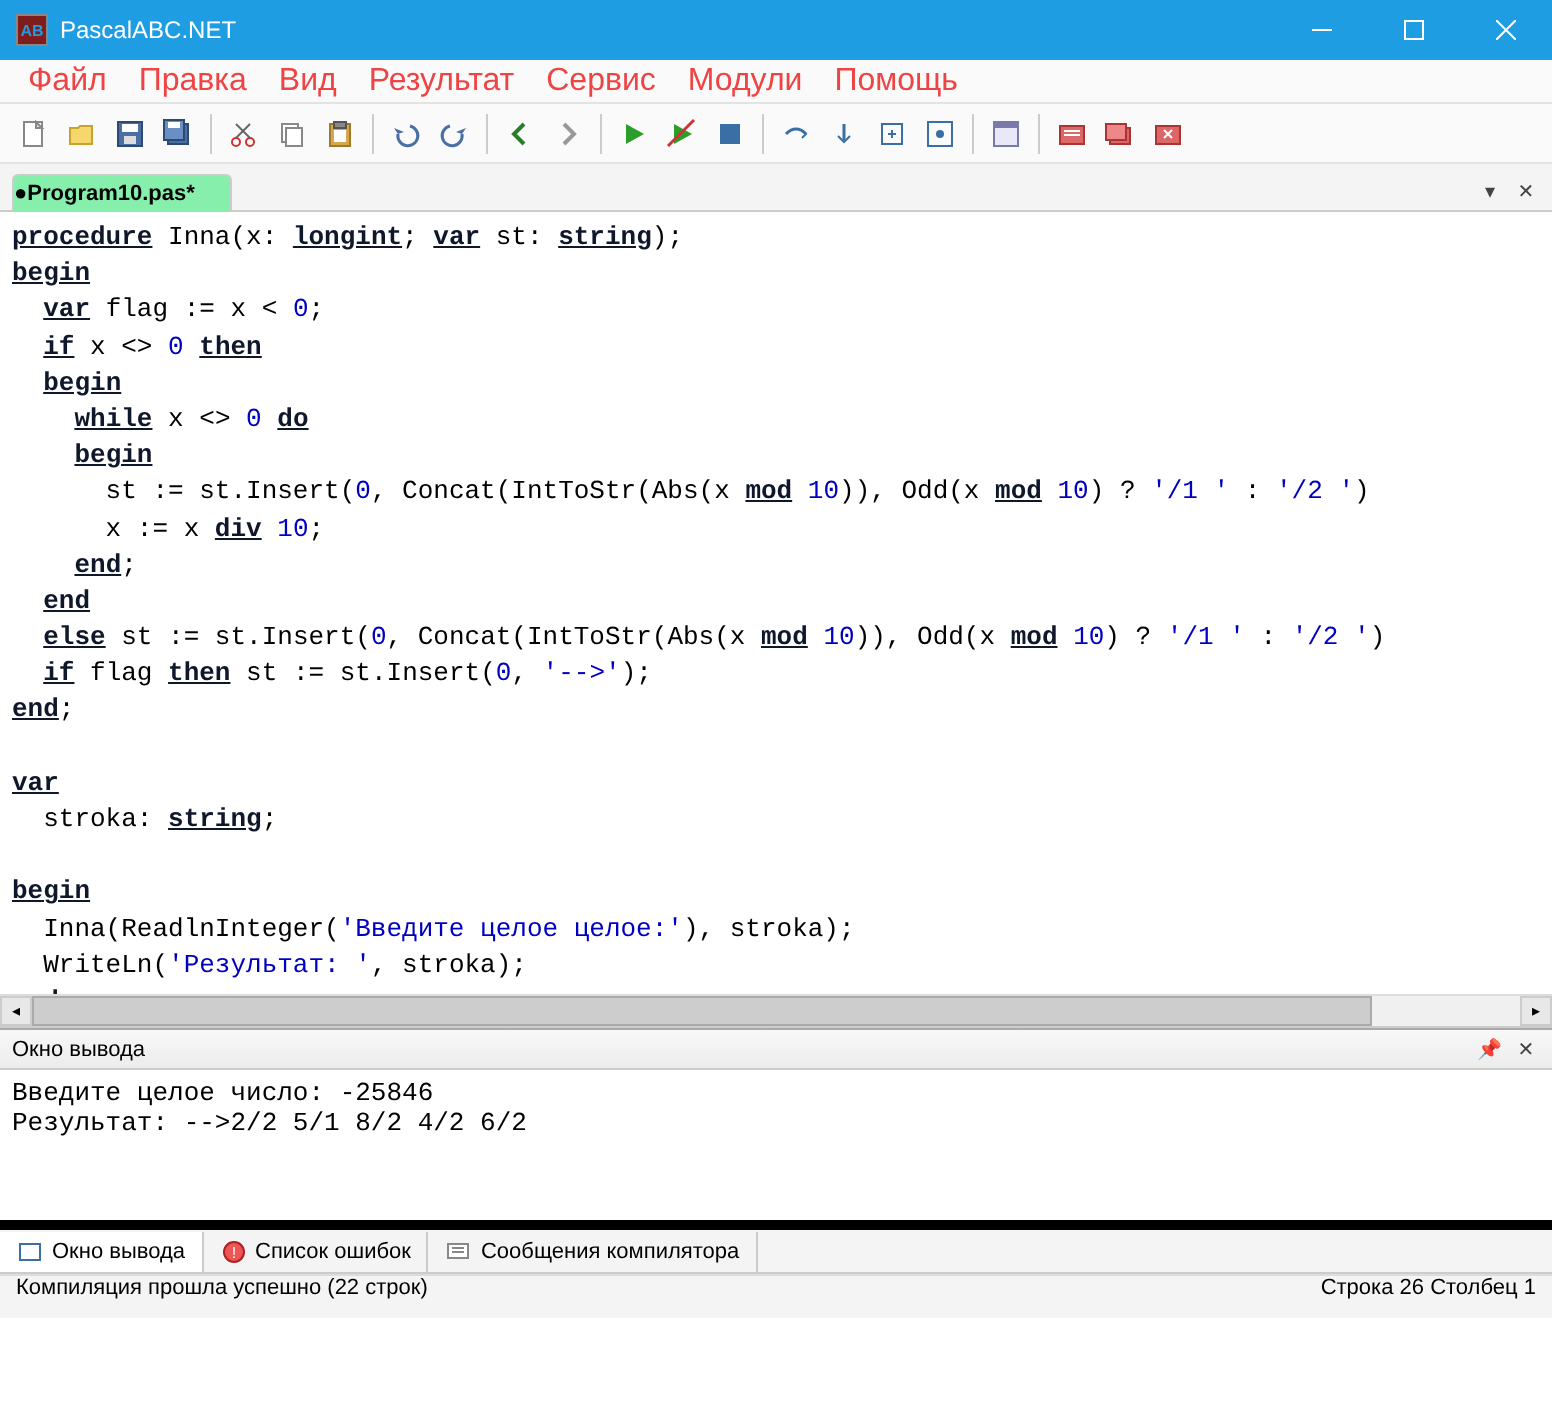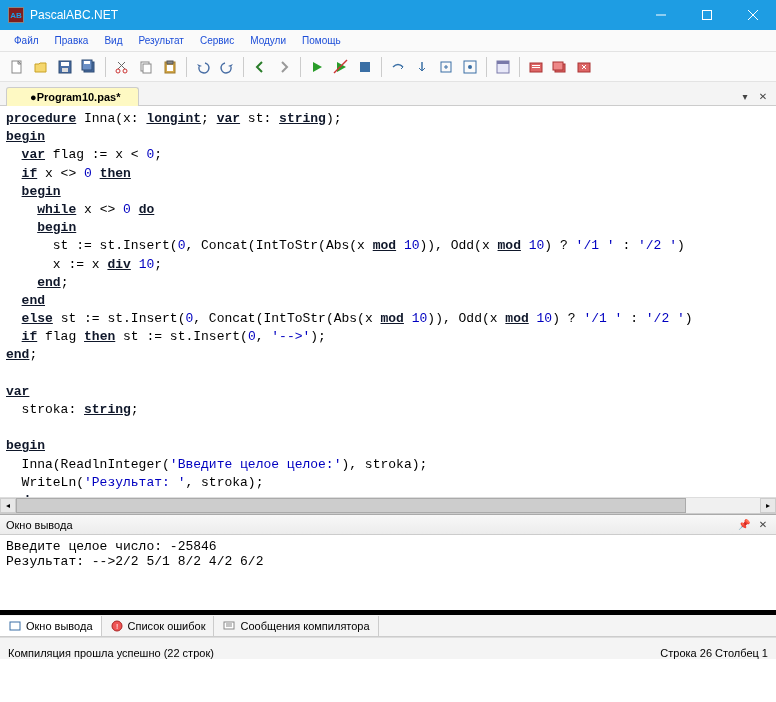--- a/index.html
+++ b/index.html
@@ -2,47 +2,47 @@
 <html><head>
 <meta charset="utf-8">
 <style>
 * { box-sizing: border-box; margin: 0; padding: 0; }
 body { font-family: "Segoe UI", Tahoma, sans-serif; font-size: 12px; background: #fff; width: 776px; height: 702px; overflow: hidden; }
 .titlebar { background: #1e9de3; height: 30px; display: flex; align-items: center; color: #fff; padding: 0 0 0 8px; }
 .titlebar .app-icon { width: 16px; height: 16px; background: #7f1d1d; margin-right: 6px; display: flex; align-items: center; justify-content: center; font-size: 8px; color: #1e9de3; font-weight: bold; border: 1px solid #888; }
 .titlebar .title { flex: 1; font-size: 12px; }
 .titlebar .winbtn { width: 46px; height: 30px; display: flex; align-items: center; justify-content: center; cursor: pointer; }
 .menubar { background: #fafafa; border-bottom: 1px solid #e3e3e3; height: 22px; display: flex; align-items: center; padding: 0 6px; }
-.menubar .menu-item { padding: 2px 8px; cursor: pointer; font-size: 10px; color: #1d4ed8; }
+.menubar .menu-item { padding: 2px 8px; cursor: pointer; font-size: 16px; color: #ef4444; }
 .toolbar { background: #fafafa; border-bottom: 1px solid #e3e3e3; height: 30px; display: flex; align-items: center; padding: 0 6px; gap: 2px; }
 .toolbar .tbtn { width: 22px; height: 22px; display: flex; align-items: center; justify-content: center; cursor: pointer; border: 1px solid transparent; }
 .toolbar .sep { width: 1px; height: 20px; background: #ccc; margin: 0 3px; }
 .tabbar { background: #f4f4f4; height: 24px; display: flex; align-items: flex-end; padding: 0 6px; border-bottom: 1px solid #ccc; position: relative; }
-.tabbar .tab { background: #fef9c3; border: 1px solid #ccc; border-bottom: none; padding: 3px 18px 3px 23px; font-size: 11px; border-radius: 3px 3px 0 0; position: relative; bottom: -1px; font-weight: bold; }
+.tabbar .tab { background: #86efac; border: 1px solid #ccc; border-bottom: none; padding: 3px 18px 3px 0; font-size: 11px; border-radius: 3px 3px 0 0; position: relative; bottom: -1px; font-weight: bold; }
 .tabbar .right-ctrl { margin-left: auto; display: flex; gap: 4px; align-items: center; margin-bottom: 2px; }
 .tabbar .right-ctrl .ctrl { width: 14px; height: 14px; font-size: 10px; display: flex; align-items: center; justify-content: center; cursor: pointer; color: #444; }
 .editor { background: #fff; height: 408px; overflow: hidden; position: relative; border-bottom: 1px solid #ccc; }
 .editor pre { font-family: "Courier New", monospace; font-size: 13px; padding: 4px 6px; line-height: 1.4; white-space: pre; overflow: auto; height: calc(100% - 16px); width: 100%; }
 .editor .hscroll { position: absolute; bottom: 0; left: 0; right: 0; height: 16px; background: #f0f0f0; border-top: 1px solid #ddd; display: flex; }
 .editor .hscroll .arr { width: 16px; background: #e8e8e8; border: 1px solid #ccc; display: flex; align-items: center; justify-content: center; font-size: 8px; cursor: pointer; }
 .editor .hscroll .track { flex: 1; background: #f0f0f0; position: relative; }
 .editor .hscroll .thumb { position: absolute; left: 0; top: 0; bottom: 0; width: 90%; background: #cdcdcd; border: 1px solid #aaa; }
 .kw { color: #0f172a; font-weight: bold; text-decoration: underline; }
 .num { color: #0000c0; }
 .str { color: #0000c0; }
 .output-panel { border-top: 1px solid #aaa; }
 .output-header { background: linear-gradient(#f8f8f8,#ececec); height: 20px; border-bottom: 1px solid #ccc; display: flex; align-items: center; padding: 0 6px; font-size: 11px; }
 .output-header .spacer { flex: 1; }
 .output-header .hbtn { width: 14px; height: 14px; display: flex; align-items: center; justify-content: center; cursor: pointer; color: #444; margin-left: 4px; font-size: 10px; }
 .output-body { background: #fff; height: 80px; font-family: "Courier New", monospace; font-size: 13px; padding: 4px 6px; white-space: pre-wrap; border-bottom: 5px solid #000000; }
 .bottom-tabs { background: #f4f4f4; height: 22px; display: flex; align-items: center; border-bottom: 1px solid #ccc; }
 .bottom-tabs .btab { padding: 3px 8px; font-size: 11px; display: flex; align-items: center; gap: 4px; cursor: pointer; border-right: 1px solid #ccc; }
 .bottom-tabs .btab.active { background: #fff; }
 .bottom-tabs .bicon { width: 14px; height: 14px; display: inline-flex; align-items: center; justify-content: center; }
-.statusbar { background: #f4f4f4; height: 22px; display: flex; align-items: flex-end; padding: 0 8px; font-size: 11px; border-top: 1px solid #ddd; }
+.statusbar { background: #f4f4f4; height: 22px; display: flex; align-items: flex-start; padding: 0 8px; font-size: 11px; border-top: 1px solid #ddd; }
 .statusbar .sl { flex: 1; }
 svg { display: block; }
 </style>
 </head>
 <body>
 
 <div class="titlebar">
   <div class="app-icon">AB</div>
   <div class="title">PascalABC.NET</div>
   <div class="winbtn">

